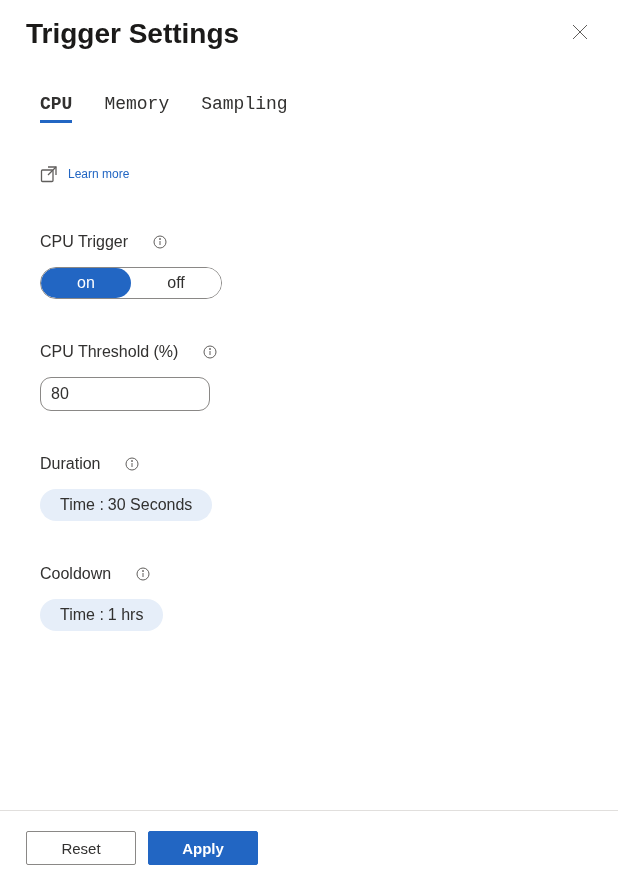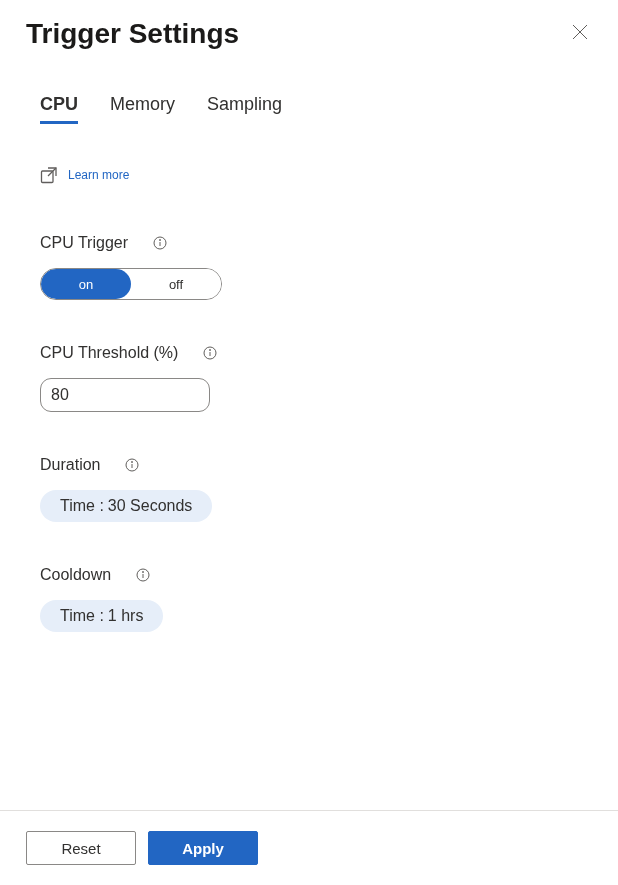--- a/index.html
+++ b/index.html
@@ -45,20 +45,21 @@
       display: flex;
       gap: 32px;
       margin-bottom: 42px;
     }
     .tab {
       font-size: 18px;
       color: #323130;
       cursor: pointer;
       padding-bottom: 6px;
       border-bottom: 3px solid transparent;
+      font-family: Liberation Mono, monospace;
     }
     .tab.active {
       font-weight: 600;
       border-bottom: 3px solid #2266c3;
     }
     .learn-more-row {
       display: flex;
       align-items: center;
       gap: 10px;
       margin-bottom: 50px;
@@ -104,21 +105,21 @@
       border: 1px solid #8a8886;
       border-radius: 16px;
       overflow: hidden;
       height: 32px;
     }
     .toggle-option {
       padding: 0 12px;
       display: flex;
       align-items: center;
       justify-content: center;
-      font-size: 13px;
+      font-size: 16px;
       cursor: pointer;
       background: #ffffff;
       color: #323130;
       min-width: 90px;
     }
     .toggle-option.active {
       background: #2266c3;
       color: #ffffff;
       border-radius: 16px;
     }

